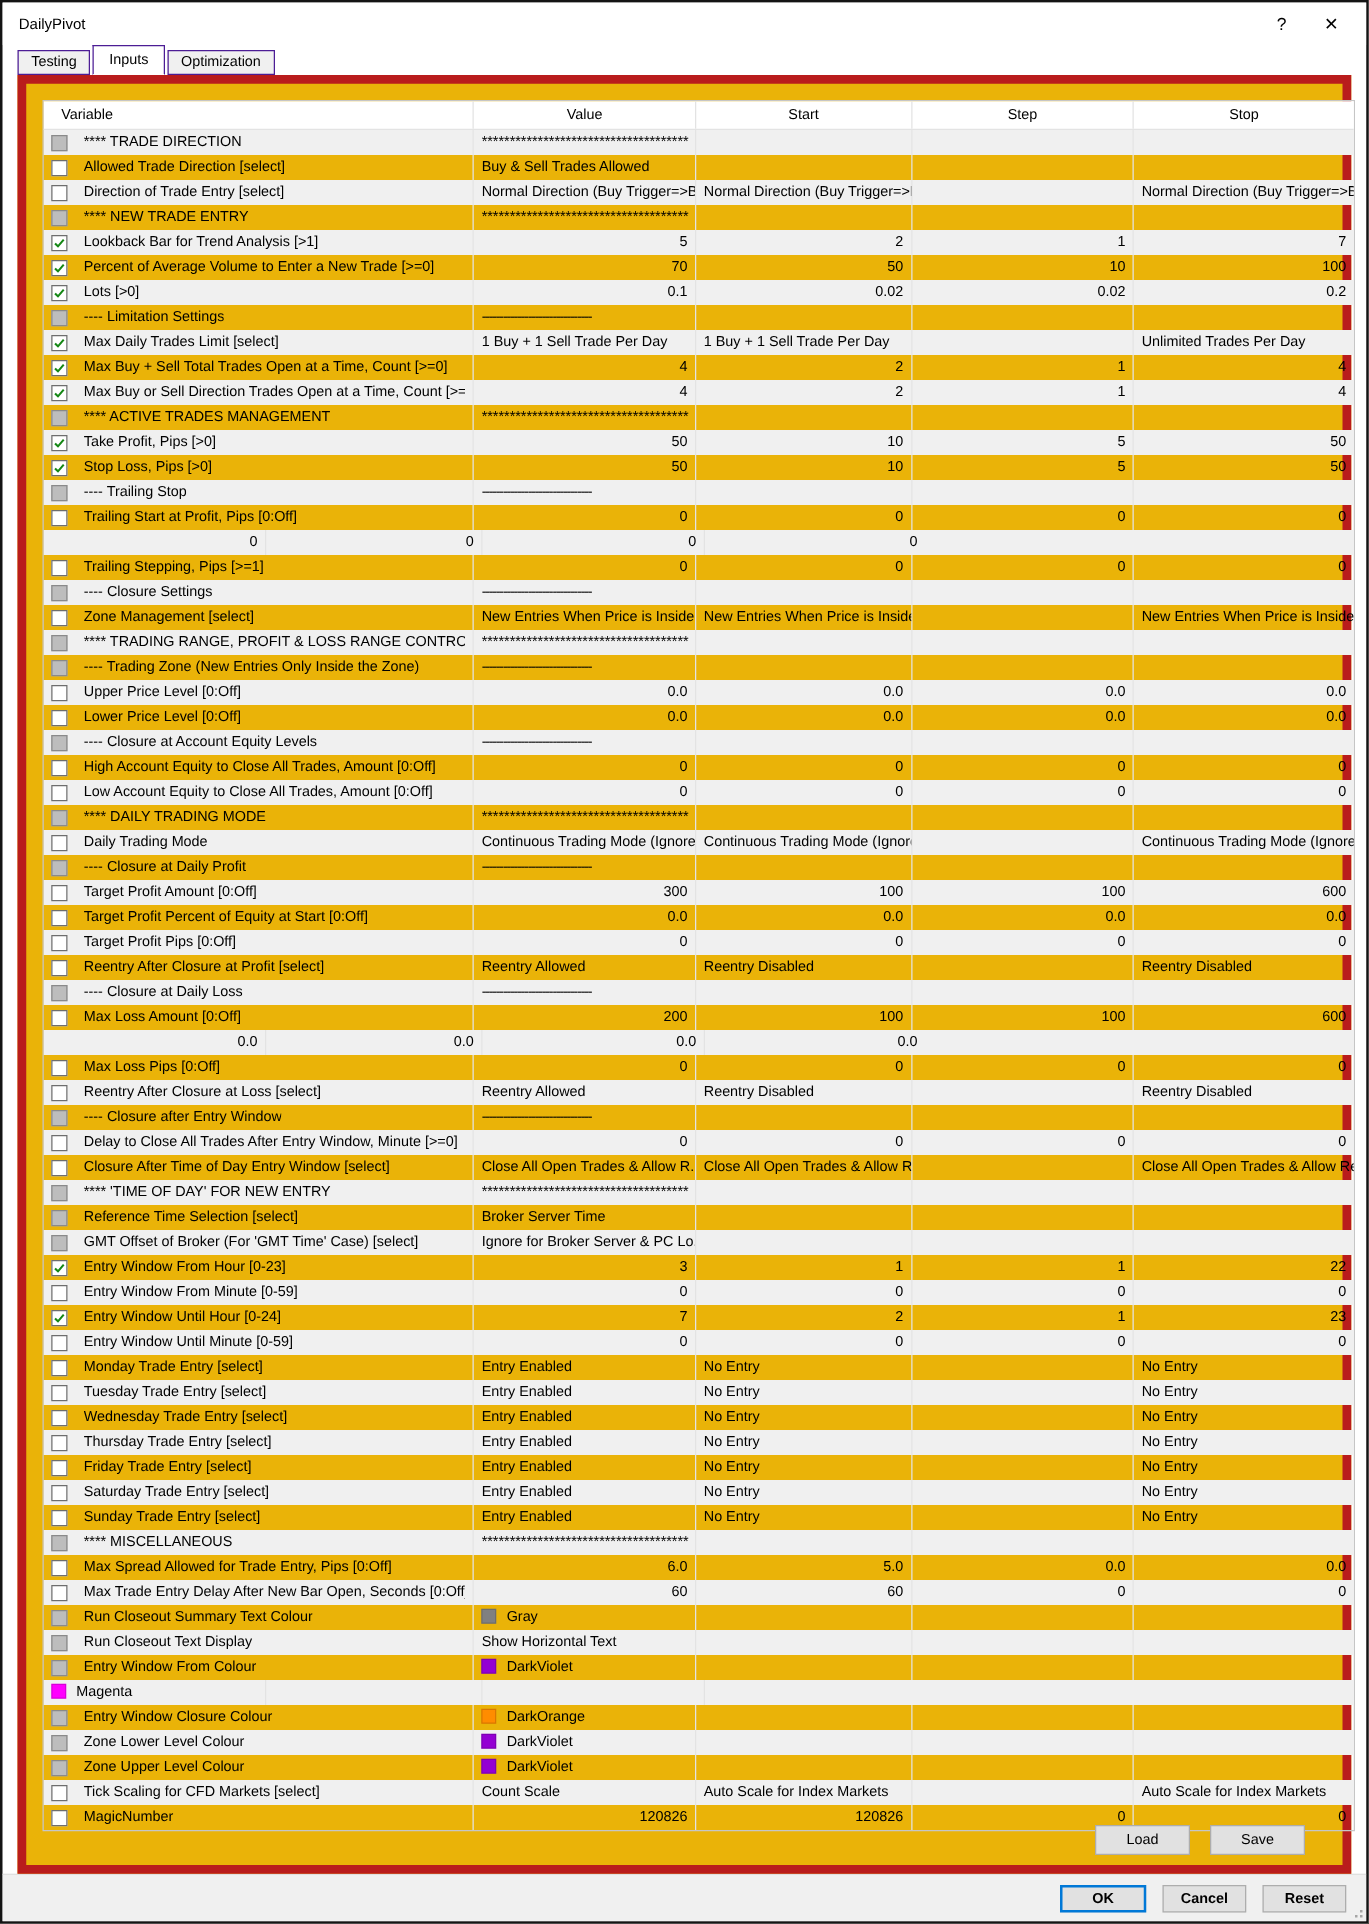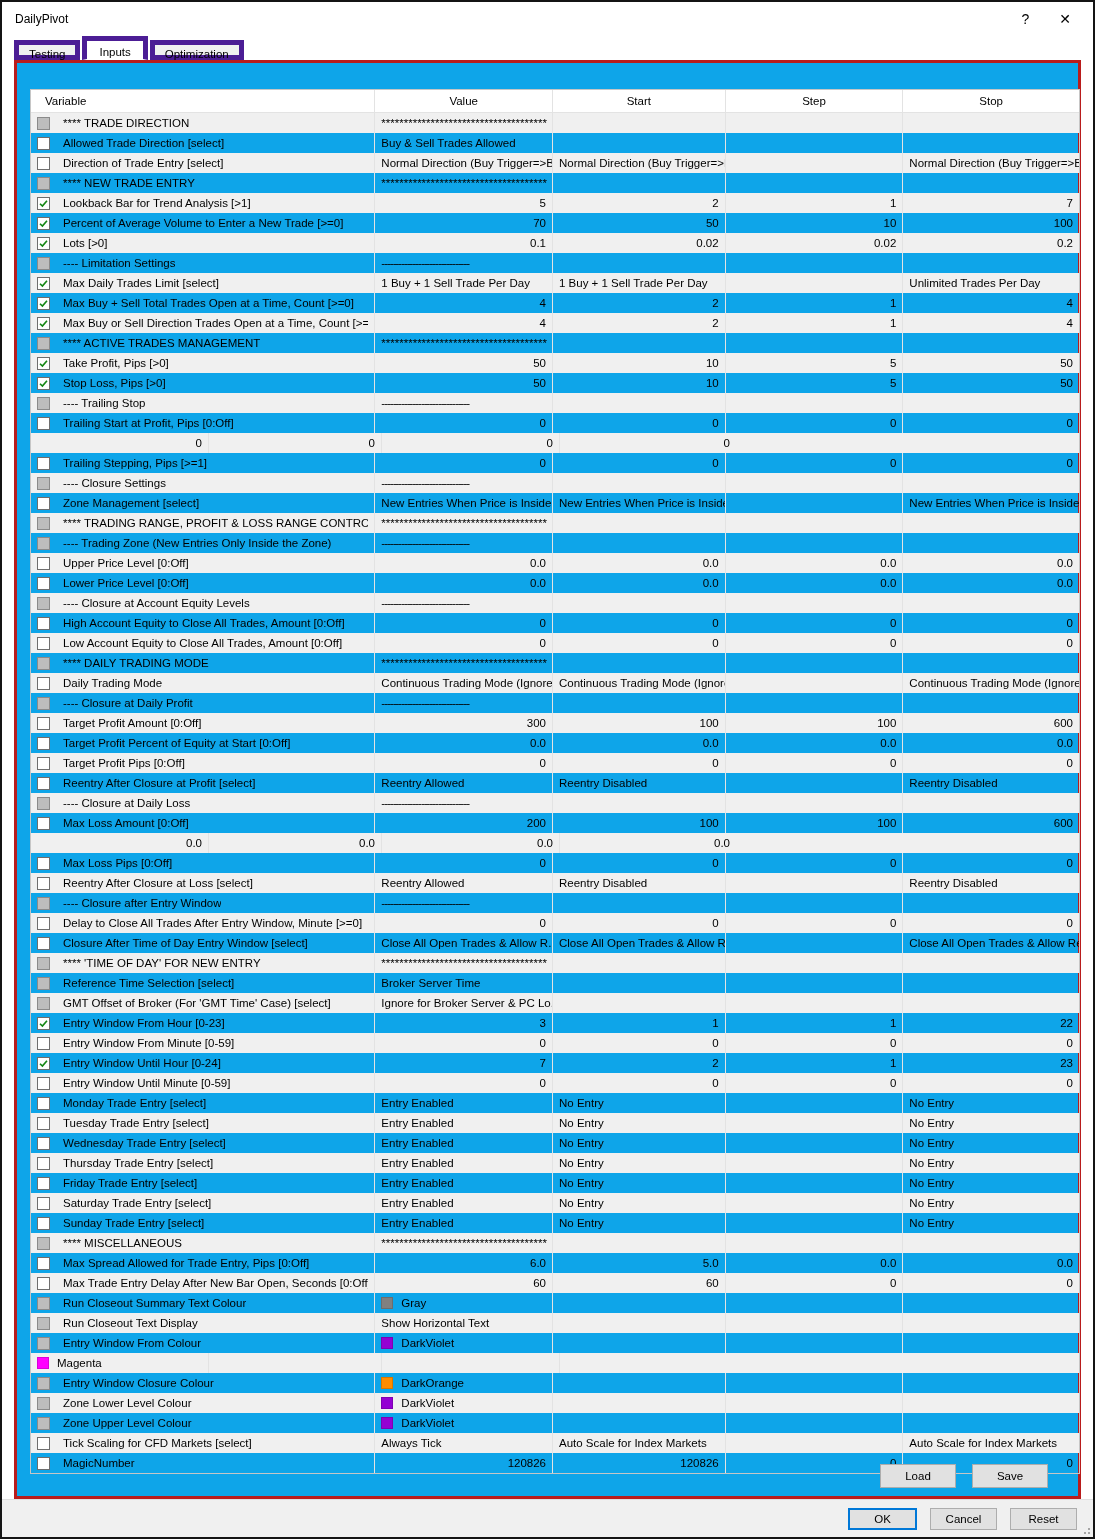--- a/index.html
+++ b/index.html
@@ -5,25 +5,25 @@
   html,body{margin:0;padding:0;background:#000;}
   .window{position:relative;width:1095px;height:1539px;background:#fff;border:2px solid #141414;
     box-sizing:border-box;font-family:"Liberation Sans",sans-serif;font-size:11.5px;color:#000;overflow:hidden;}
   
   .titlebar{height:34px;display:flex;align-items:center;justify-content:space-between;padding:0 12px 0 13px;background:#fff;}
   .titlebar .title{font-size:12px;}
   .caption-btns{display:flex;align-items:center;gap:30px;margin-right:10px;font-size:14px;}
   .caption-btns span{cursor:default;line-height:14px;}
   
   .tabstrip{position:relative;display:flex;align-items:flex-end;padding-left:12px;height:24px;z-index:3;}
-  .tab{height:20px;line-height:19px;padding:0 10px;background:#f0f0f0;border:5px solid #4c1d95;margin-right:2px;box-sizing:border-box;}
+  .tab{height:20px;line-height:19px;padding:0 10px;background:#f0f0f0;border:1px solid #4c1d95;margin-right:2px;box-sizing:border-box;}
   .tab.active{height:24px;line-height:22px;background:#fff;border-bottom:1px solid #fff;padding:0 12px;z-index:4;}
   
-  .tabpage{position:absolute;left:12px;right:12px;top:58px;bottom:38px;border:3px solid #b91c1c;background:#0ea5e9;
-    box-sizing:border-box;padding:26px 13px 0 13px;z-index:2;}
+  .tabpage{position:absolute;left:12px;right:12px;top:58px;bottom:38px;border:7px solid #b91c1c;background:#eab308;
+    box-sizing:border-box;padding:13px 13px 0 13px;z-index:2;}
   
   .table{width:1050px;border:1px solid #c6c6c6;box-sizing:border-box;}
   .thead{display:flex;height:23px;line-height:22px;background:#fff;border-bottom:1px solid #e3e3e3;box-sizing:border-box;}
   .th,.cell{box-sizing:border-box;border-right:1px solid #e3e3e3;padding:0 6px;white-space:nowrap;overflow:hidden;}
   .th:last-child,.cell:last-child{border-right:none;}
   .c-var{width:345px;}
   .c-value{width:178px;}
   .c-start{width:173px;}
   .c-step{width:178px;}
   .c-stop{width:176px;}
@@ -40,21 +40,21 @@
   .cb svg{width:11px;height:11px;display:block;}
   .swatch{display:inline-block;width:12px;height:12px;vertical-align:-2px;margin-right:8px;border:1px solid rgba(0,0,0,.15);box-sizing:border-box;}
   .dashline{letter-spacing:-1px;}
   
   .loadsave{position:absolute;right:30px;bottom:8px;display:flex;gap:16px;}
   .btn{font-family:"Liberation Sans",sans-serif;font-size:11.5px;color:#000;background:#e1e1e1;border:1px solid #adadad;cursor:default;}
   .btn2{width:76px;height:24px;}
   
   .footer{position:absolute;left:0;right:0;bottom:0;height:38px;background:#f0f0f0;border-top:1px solid #e0e0e0;
     display:flex;align-items:center;justify-content:flex-end;gap:13px;padding-right:16px;box-sizing:border-box;}
-  .btn3{width:67px;height:22px;}
+  .btn3{width:67px;height:22px;font-weight:bold;}
   .btn.ok{border:2px solid #0078d7;width:69px;}
   .grip{position:absolute;right:3px;bottom:3px;width:8px;height:8px;}
   .grip i{position:absolute;width:2px;height:2px;background:#a6a6a6;}
   .grip i:nth-child(1){right:0;bottom:0;}
   .grip i:nth-child(2){right:4px;bottom:0;}
   .grip i:nth-child(3){right:0;bottom:4px;}
 </style>
 </head>
 <body>
 
@@ -770,21 +770,21 @@
             <div class="cell c-value"><span class="swatch" style="background: rgb(148, 0, 211);"></span><span>DarkViolet</span></div>
             <div class="cell c-start"></div>
             <div class="cell c-step"></div>
             <div class="cell c-stop"></div>
           </div>
           <div class="row shade">
             <div class="cell c-var">
               <span class="cb unchecked"></span>
               <span class="rlabel">Tick Scaling for CFD Markets [select]</span>
             </div>
-            <div class="cell c-value"><span>Always Tick</span></div>
+            <div class="cell c-value"><span>Count Scale</span></div>
             <div class="cell c-start"><span>Auto Scale for Index Markets</span></div>
             <div class="cell c-step"></div>
             <div class="cell c-stop"><span>Auto Scale for Index Markets</span></div>
           </div>
           <div class="row">
             <div class="cell c-var">
               <span class="cb unchecked"></span>
               <span class="rlabel">MagicNumber</span>
             </div>
             <div class="cell c-value num"><span>120826</span></div>

